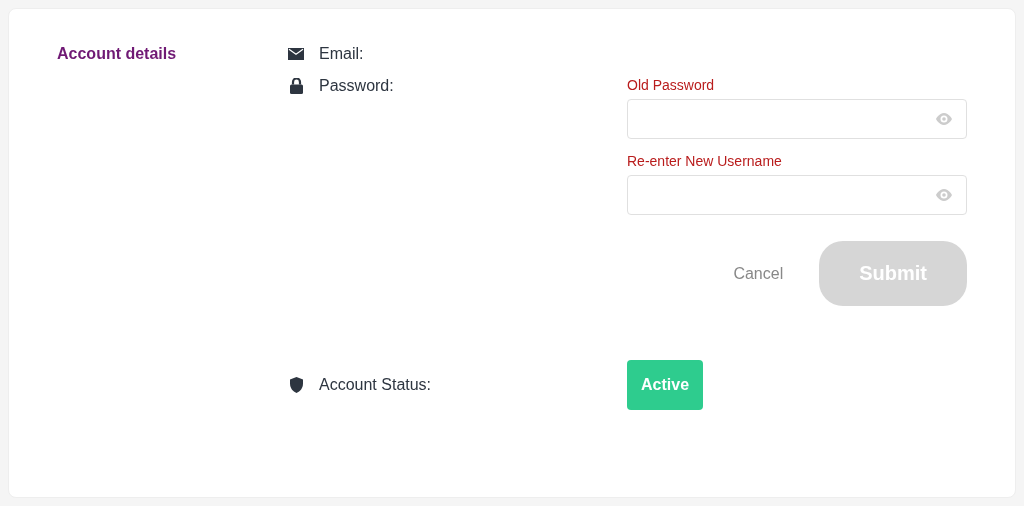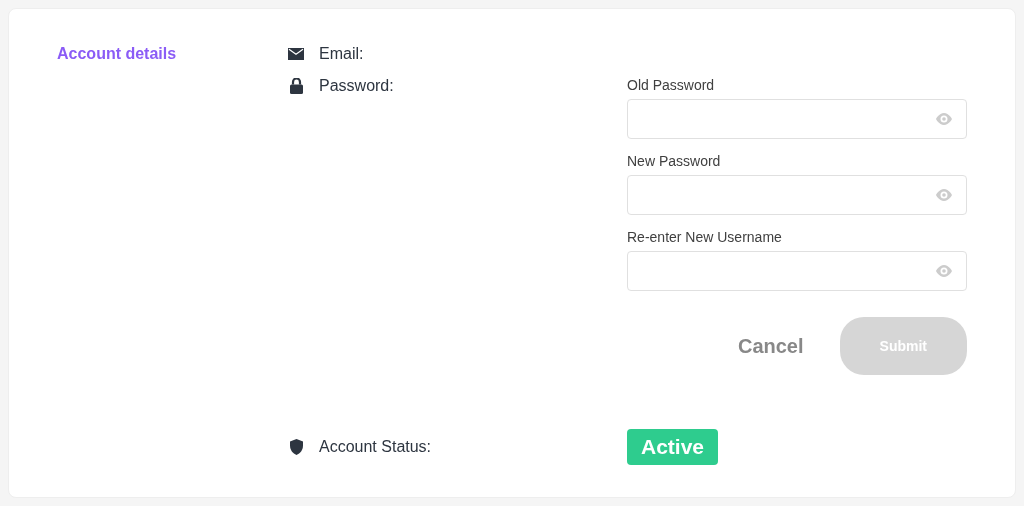--- a/index.html
+++ b/index.html
@@ -21,21 +21,21 @@
       display: flex;
       gap: 40px;
     }
     .section-label {
       width: 190px;
       flex-shrink: 0;
     }
     .section-label h2 {
       font-size: 16px;
       font-weight: 700;
-      color: #8b5cf6;
+      color: #701a75;
     }
     .fields {
       flex: 1;
       display: flex;
       flex-direction: column;
       gap: 0;
     }
     .field-row {
       display: flex;
       align-items: flex-start;
@@ -68,21 +68,21 @@
       flex-direction: column;
       gap: 14px;
     }
     .pw-group {
       display: flex;
       flex-direction: column;
       gap: 6px;
     }
     .pw-label {
       font-size: 14px;
-      color: #404040;
+      color: #b91c1c;
     }
     .pw-input-wrap {
       position: relative;
       width: 340px;
     }
     .pw-input {
       width: 100%;
       height: 40px;
       border: 1px solid #e0e0e0;
       border-radius: 4px;
@@ -108,47 +108,47 @@
       gap: 18px;
       margin-top: 12px;
       width: 340px;
       justify-content: flex-end;
       align-items: center;
     }
     .btn-cancel {
       background: none;
       border: none;
       color: #888;
-      font-size: 20px;
-      font-weight: 700;
+      font-size: 16px;
+      font-weight: 400;
       cursor: pointer;
       padding: 10px 18px;
     }
     .btn-submit {
       background: #d6d6d6;
       border: none;
       color: #fff;
-      font-size: 14px;
+      font-size: 20px;
       font-weight: 600;
       padding: 21px 40px;
       border-radius: 24px;
       cursor: pointer;
     }
     .status-row {
       display: flex;
       align-items: center;
       margin-top: 54px;
     }
     .status-row .field-label { width: 340px; }
     .badge {
       background: #2ecc8e;
       color: #fff;
-      font-size: 21px;
+      font-size: 16px;
       font-weight: 600;
-      padding: 6px 14px;
+      padding: 16px 14px;
       border-radius: 4px;
       display: inline-block;
       text-align: center;
     }
   </style>
 </head>
 <body>
 
 <div class="card">
   <div class="layout">
@@ -190,32 +190,20 @@
               <input type="password" class="pw-input" value="" style="">
               <button class="eye-btn">
                 <svg width="18" height="12" viewBox="0 0 18 12">
                     <path d="M9 0C4 0 1 6 1 6s3 6 8 6 8-6 8-6-3-6-8-6zm0 9.5A3.5 3.5 0 119 2.5a3.5 3.5 0 010 7z"></path>
                     <circle cx="9" cy="6" r="1.8"></circle>
                   </svg>
               </button>
             </div>
           </div>
 
-          <div class="pw-group">
-            <span class="pw-label">New Password</span>
-            <div class="pw-input-wrap">
-              <input type="password" class="pw-input" value="" style="">
-              <button class="eye-btn">
-                <svg width="18" height="12" viewBox="0 0 18 12">
-                    <path d="M9 0C4 0 1 6 1 6s3 6 8 6 8-6 8-6-3-6-8-6zm0 9.5A3.5 3.5 0 119 2.5a3.5 3.5 0 010 7z"></path>
-                    <circle cx="9" cy="6" r="1.8"></circle>
-                  </svg>
-              </button>
-            </div>
-          </div>
 
           <div class="pw-group">
             <span class="pw-label">Re-enter New Username</span>
             <div class="pw-input-wrap">
               <input type="password" class="pw-input" value="" style="">
               <button class="eye-btn">
                 <svg width="18" height="12" viewBox="0 0 18 12">
                     <path d="M9 0C4 0 1 6 1 6s3 6 8 6 8-6 8-6-3-6-8-6zm0 9.5A3.5 3.5 0 119 2.5a3.5 3.5 0 010 7z"></path>
                     <circle cx="9" cy="6" r="1.8"></circle>
                   </svg>

